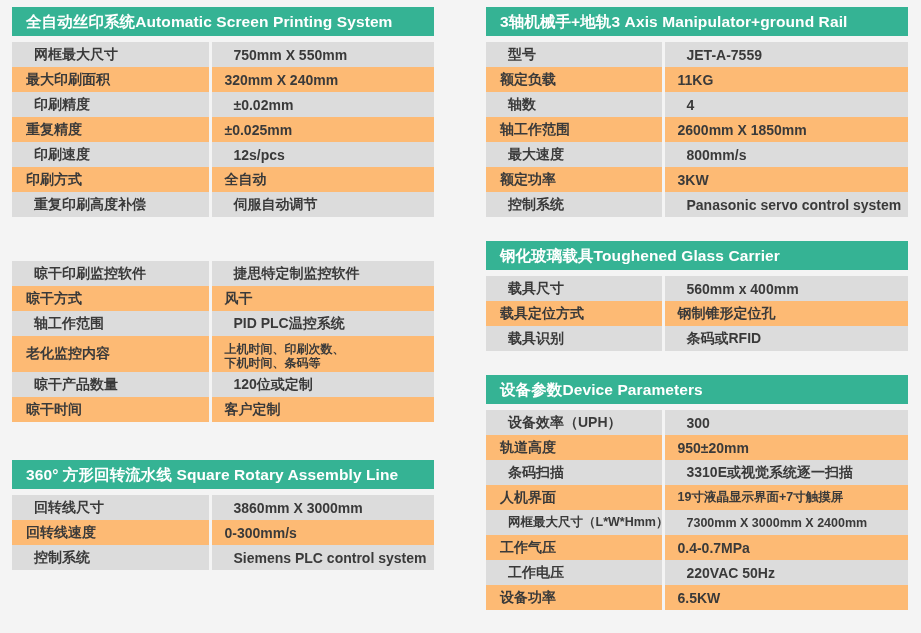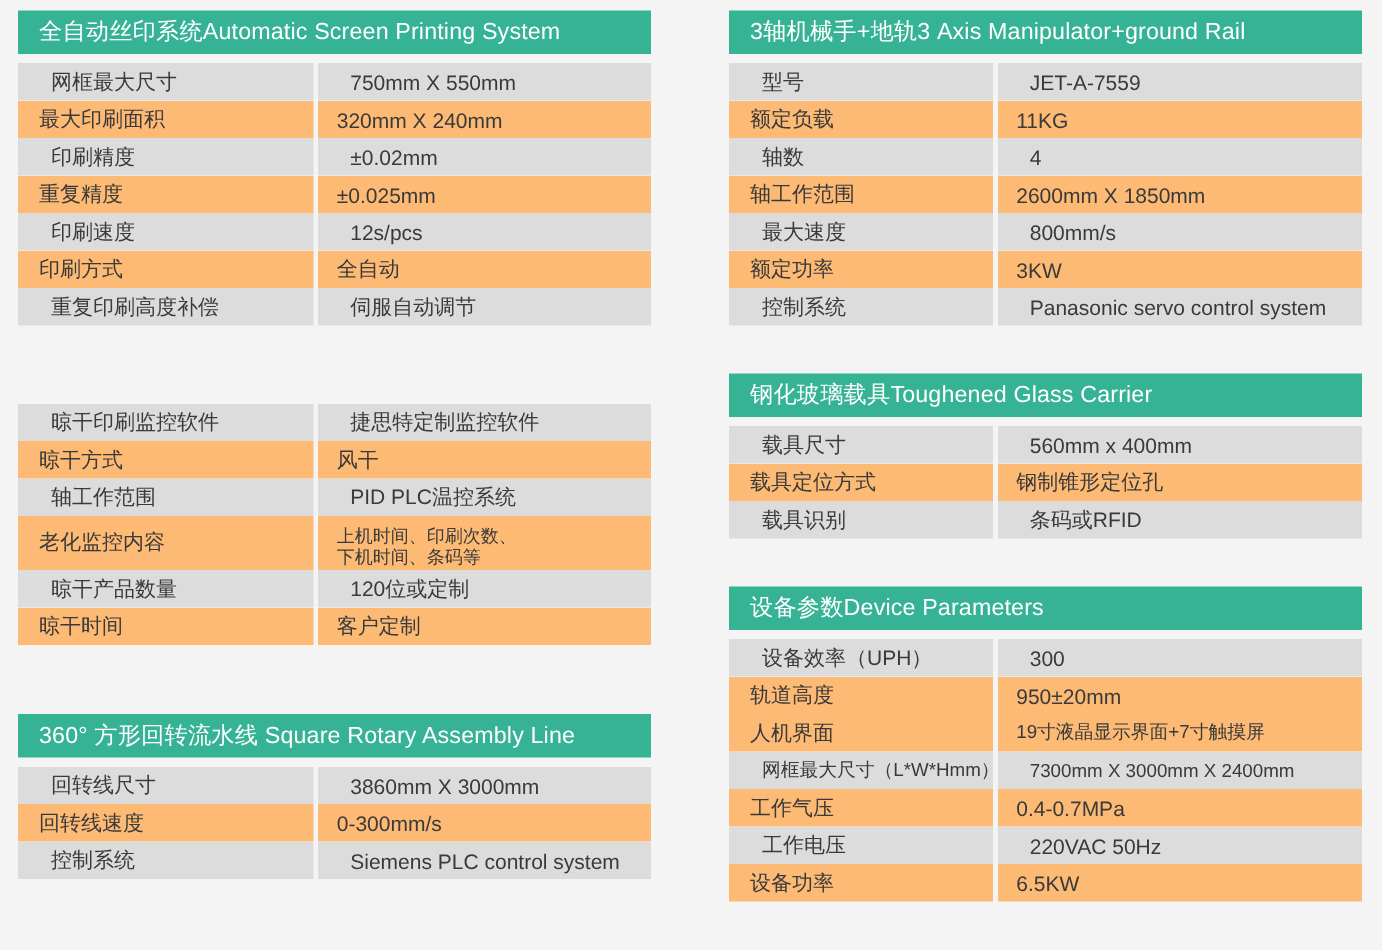--- a/index.html
+++ b/index.html
@@ -33,21 +33,22 @@
   .column-left {
     width: 470px;
     padding: 7px 36px 0 12px;
   }
   .column-right {
     width: 451px;
     padding: 7px 13px 0 16px;
   }
 
   .spec-block {
-    margin-bottom: 12px;
+    margin-bottom: 4px;
+    font-weight: bold;
   }
 
   .block-header {
     background: #35b394;
     color: #ffffff;
     height: 29px;
     line-height: 29px;
     padding: 0 0 0 14px;
     font-size: 15.5px;
     letter-spacing: 0.1px;
@@ -306,20 +307,24 @@
           </colgroup>
         <tbody>
           <tr class="row-odd">
             <td class="cell-label">设备效率（UPH）</td>
             <td class="cell-value">300</td>
           </tr>
           <tr class="row-even">
             <td class="cell-label">轨道高度</td>
             <td class="cell-value">950±20mm</td>
           </tr>
+          <tr class="row-odd">
+            <td class="cell-label">条码扫描</td>
+            <td class="cell-value">3310E或视觉系统逐一扫描</td>
+          </tr>
           <tr class="row-even">
             <td class="cell-label">人机界面</td>
             <td class="cell-value small">19寸液晶显示界面+7寸触摸屏</td>
           </tr>
           <tr class="row-odd">
             <td class="cell-label small">网框最大尺寸（L*W*Hmm）</td>
             <td class="cell-value small">7300mm X 3000mm X 2400mm</td>
           </tr>
           <tr class="row-even">
             <td class="cell-label">工作气压</td>

